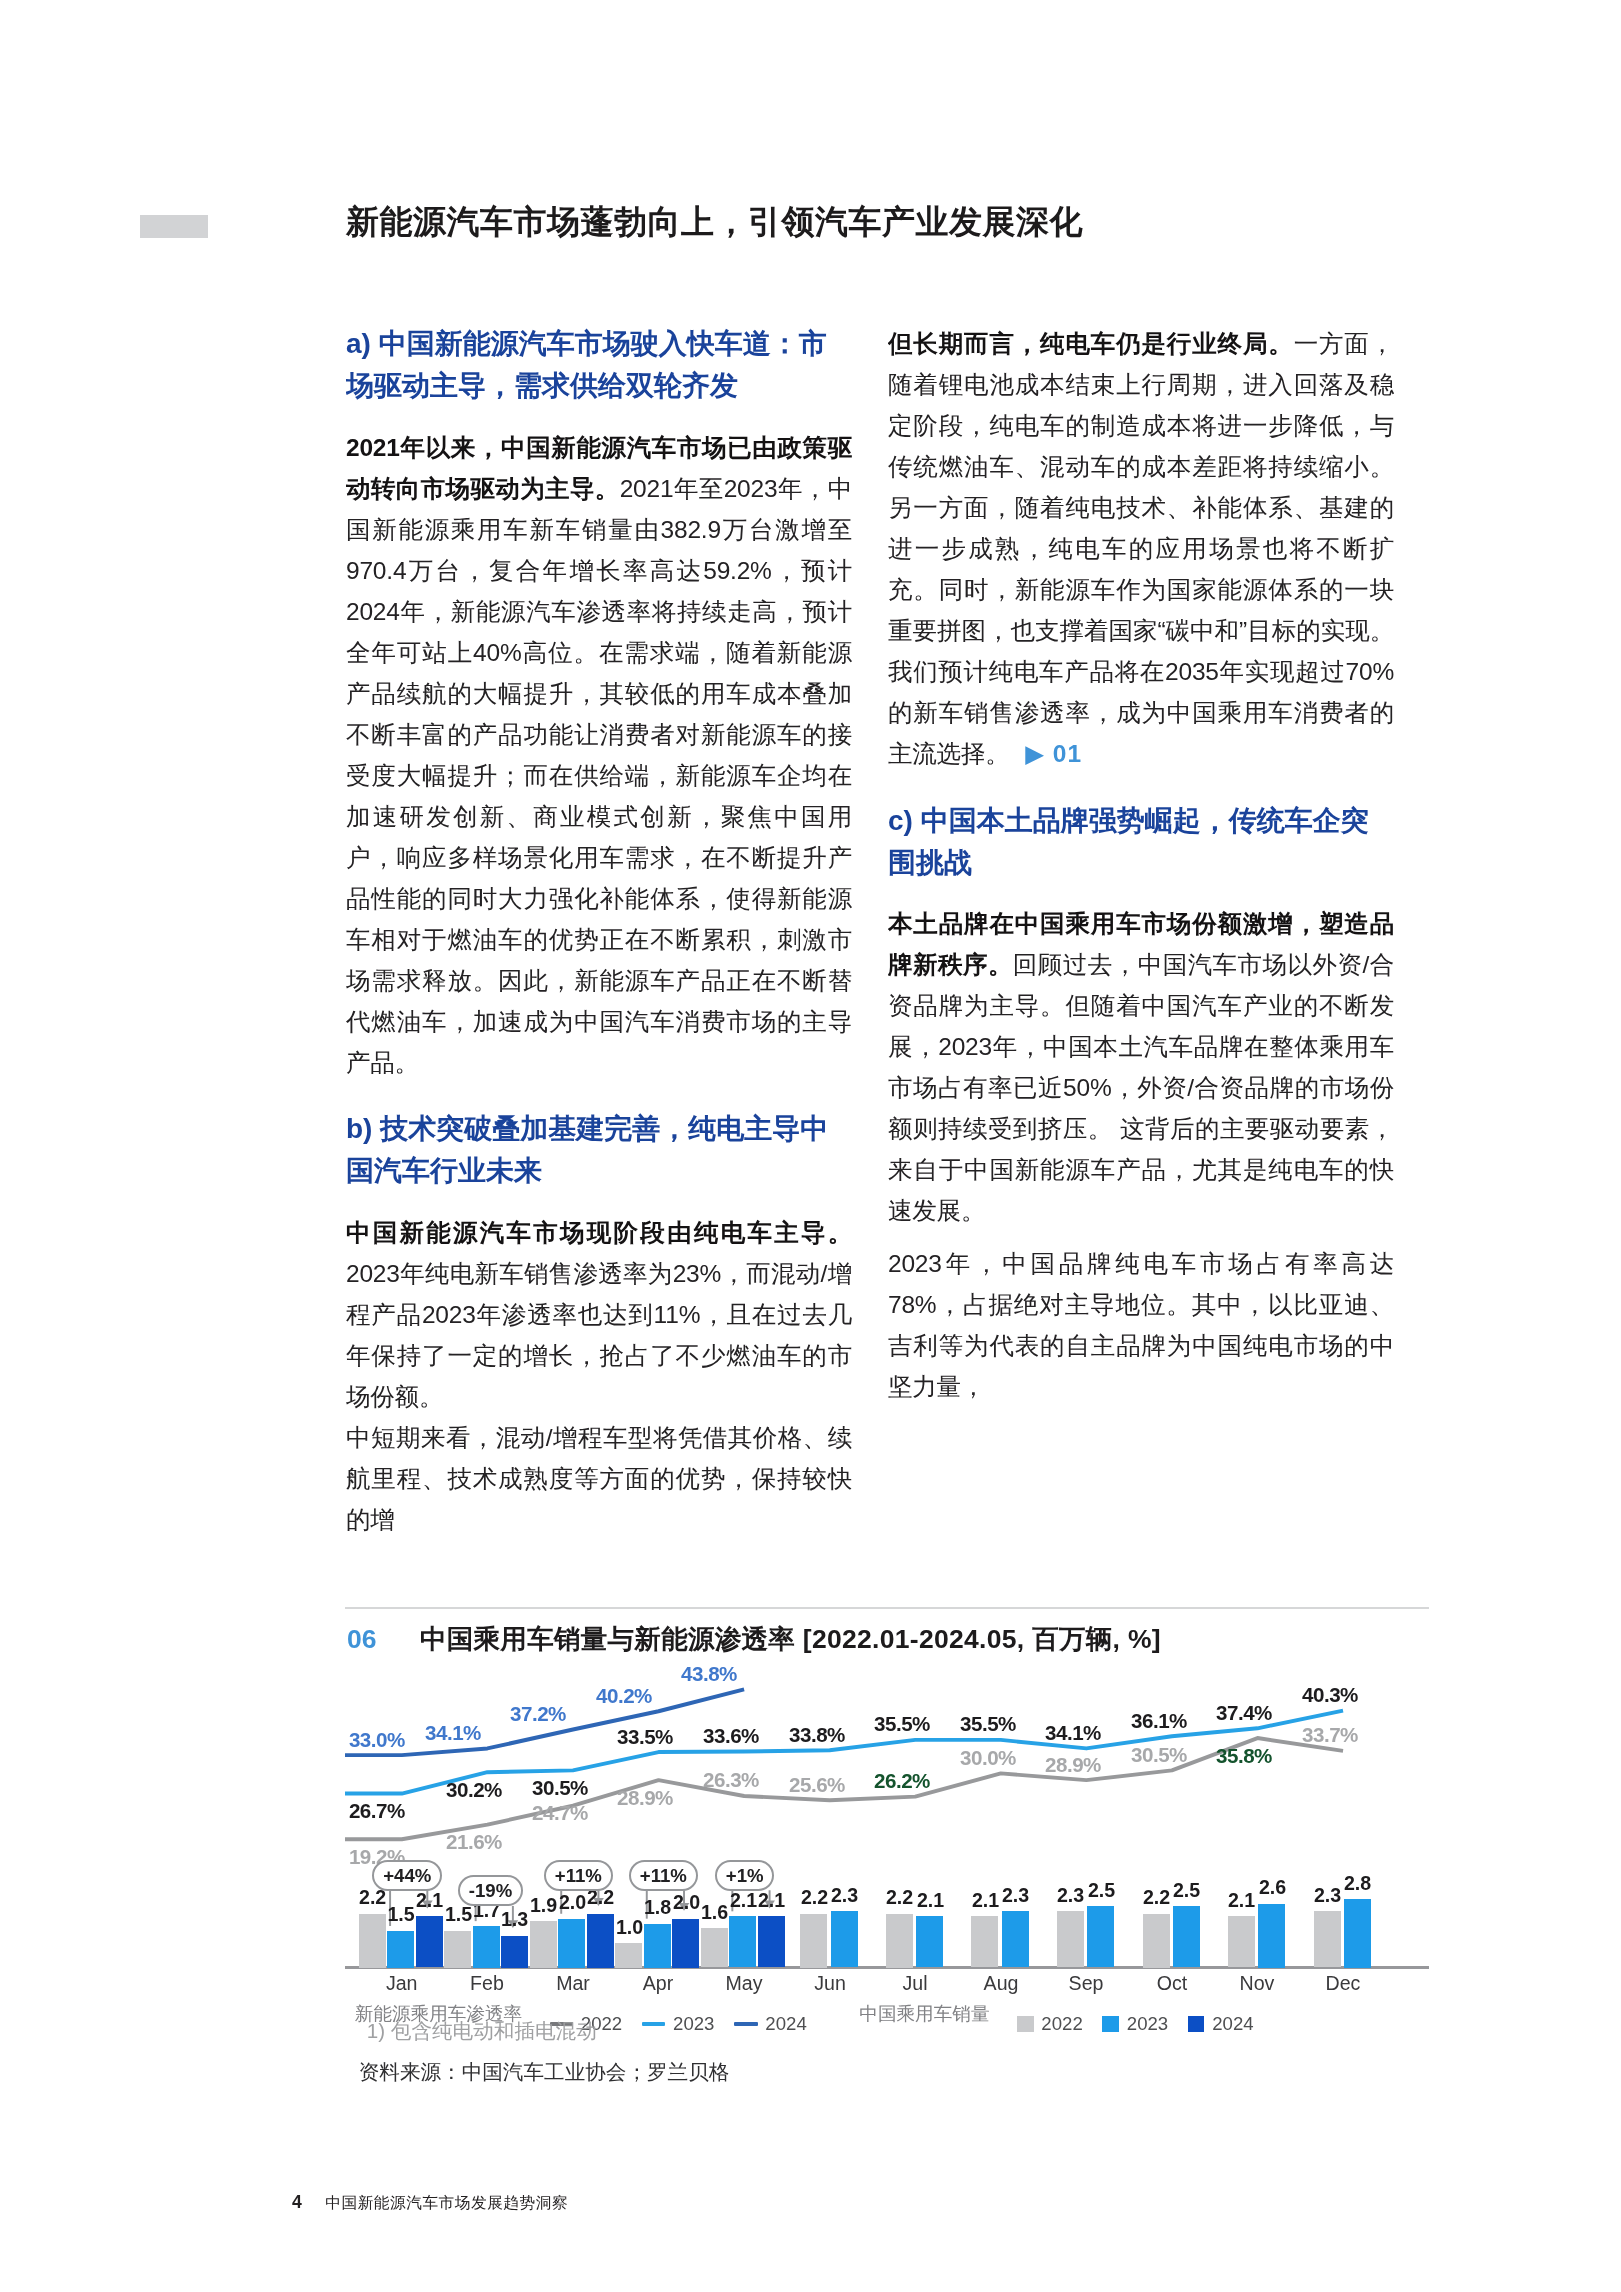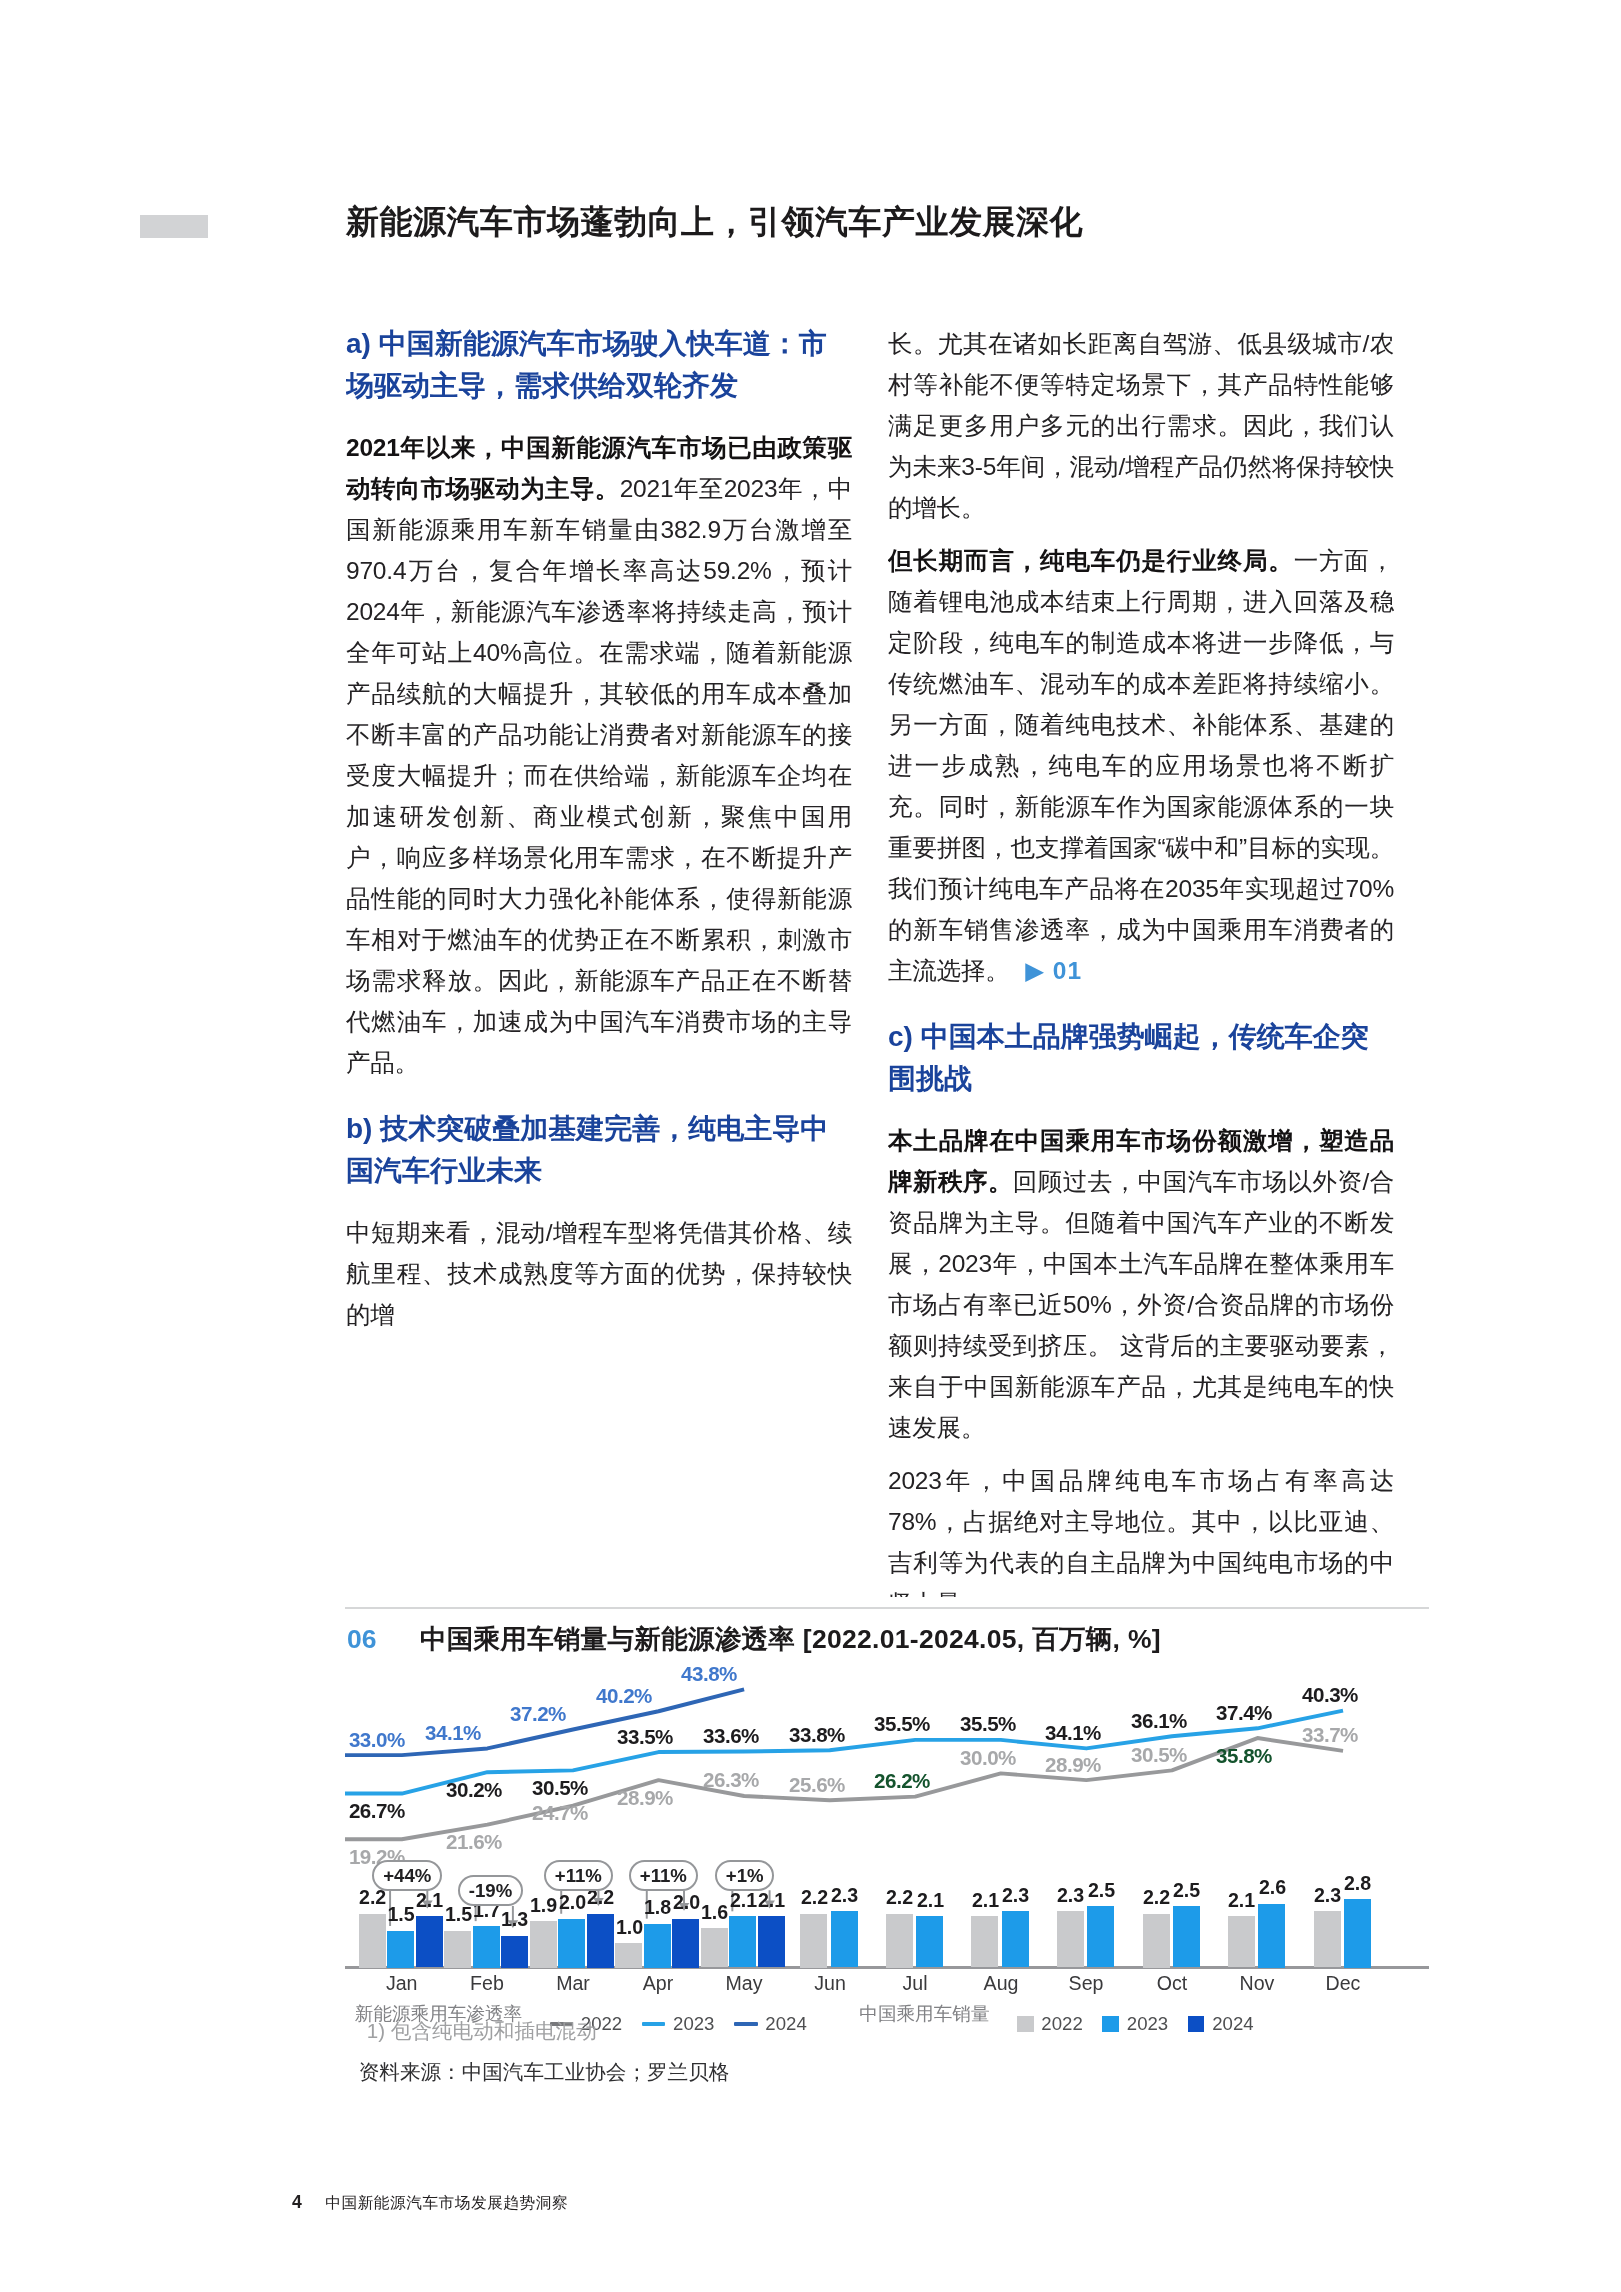--- a/index.html
+++ b/index.html
@@ -64,25 +64,25 @@
 
 <div class="page">
 
   <div class="accent-bar"></div>
   <h1 class="page-title">新能源汽车市场蓬勃向上，引领汽车产业发展深化</h1>
 
   <div class="col col-left">
     <h2 class="sec-head">a) 中国新能源汽车市场驶入快车道：市场驱动主导，需求供给双轮齐发</h2>
     <p class="body"><strong>2021年以来，中国新能源汽车市场已由政策驱动转向市场驱动为主导。</strong><span>2021年至2023年，中国新能源乘用车新车销量由382.9万台激增至970.4万台，复合年增长率高达59.2%，预计2024年，新能源汽车渗透率将持续走高，预计全年可站上40%高位。在需求端，随着新能源产品续航的大幅提升，其较低的用车成本叠加不断丰富的产品功能让消费者对新能源车的接受度大幅提升；而在供给端，新能源车企均在加速研发创新、商业模式创新，聚焦中国用户，响应多样场景化用车需求，在不断提升产品性能的同时大力强化补能体系，使得新能源车相对于燃油车的优势正在不断累积，刺激市场需求释放。因此，新能源车产品正在不断替代燃油车，加速成为中国汽车消费市场的主导产品。</span></p>
     <h2 class="sec-head mt">b) 技术突破叠加基建完善，纯电主导中国汽车行业未来</h2>
+    <p class="body m0"><strong>中国新能源汽车市场现阶段由纯电车主导。</strong><span>2023年纯电新车销售渗透率为23%，而混动/增程产品2023年渗透率也达到11%，且在过去几年保持了一定的增长，抢占了不少燃油车的市场份额。</span></p>
     <p class="body"><span>中短期来看，混动/增程车型将凭借其价格、续航里程、技术成熟度等方面的优势，保持较快的增</span></p>
   </div>
 
   <div class="col col-right">
-    <p class="body"><span>长。尤其在诸如长距离自驾游、低县级城市/农村等补能不便等特定场景下，其产品特性能够满足更多用户多元的出行需求。因此，我们认为未来3-5年间，混动/增程产品仍然将保持较快的增长。</span></p>
     <p class="body"><strong>但长期而言，纯电车仍是行业终局。</strong><span>一方面，随着锂电池成本结束上行周期，进入回落及稳定阶段，纯电车的制造成本将进一步降低，与传统燃油车、混动车的成本差距将持续缩小。另一方面，随着纯电技术、补能体系、基建的进一步成熟，纯电车的应用场景也将不断扩充。同时，新能源车作为国家能源体系的一块重要拼图，也支撑着国家“碳中和”目标的实现。我们预计纯电车产品将在2035年实现超过70%的新车销售渗透率，成为中国乘用车消费者的主流选择。</span><span class="fig-ref">▶ 01</span></p>
     <h2 class="sec-head mt">c) 中国本土品牌强势崛起，传统车企突围挑战</h2>
     <p class="body"><strong>本土品牌在中国乘用车市场份额激增，塑造品牌新秩序。</strong><span>回顾过去，中国汽车市场以外资/合资品牌为主导。但随着中国汽车产业的不断发展，2023年，中国本土汽车品牌在整体乘用车市场占有率已近50%，外资/合资品牌的市场份额则持续受到挤压。 这背后的主要驱动要素，来自于中国新能源车产品，尤其是纯电车的快速发展。</span></p>
     <p class="body"><span>2023年，中国品牌纯电车市场占有率高达78%，占据绝对主导地位。其中，以比亚迪、吉利等为代表的自主品牌为中国纯电市场的中坚力量，</span></p>
   </div>
 
   <div class="figure">
     <div class="fig-head">
       <span class="fig-num">06</span>
       <span class="fig-title">中国乘用车销量与新能源渗透率 [2022.01-2024.05, 百万辆, %]</span>

